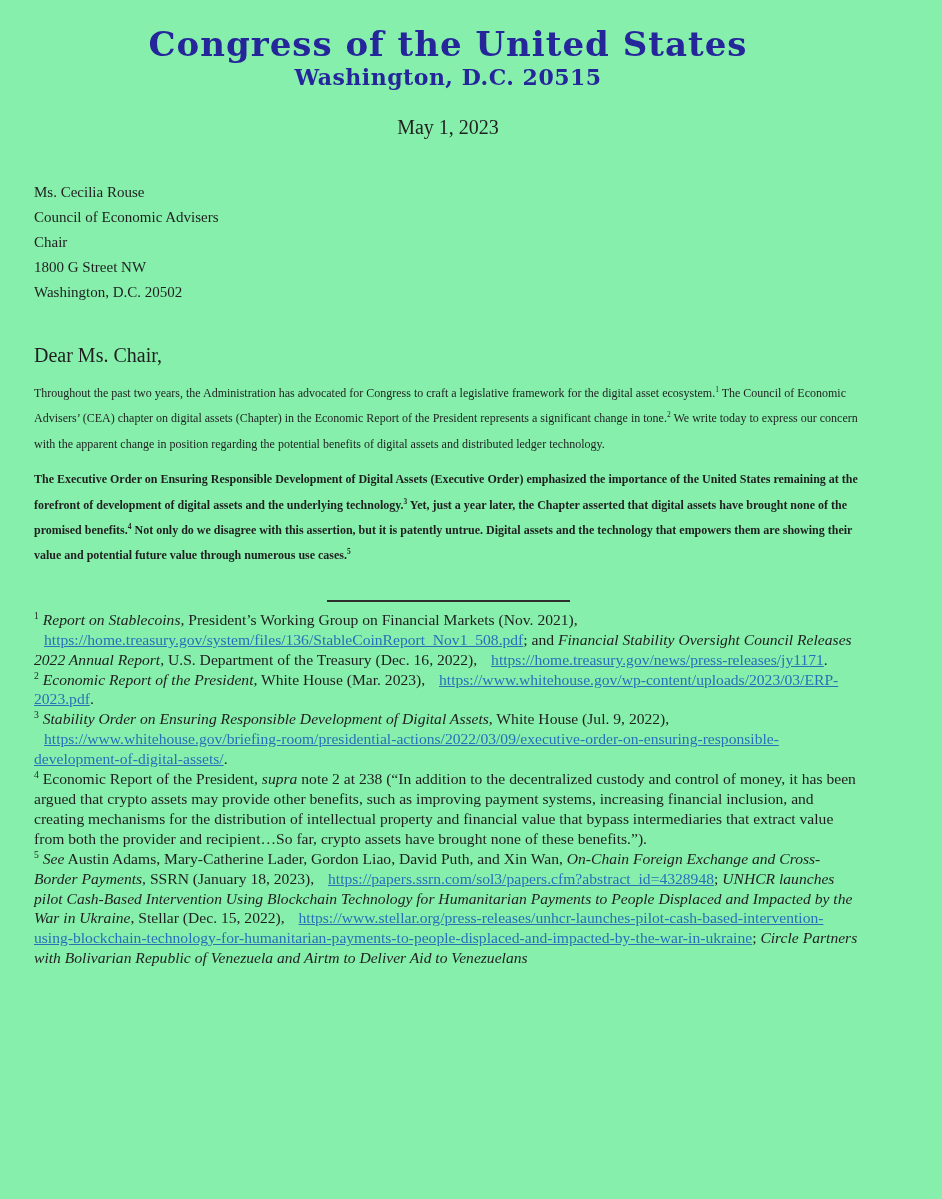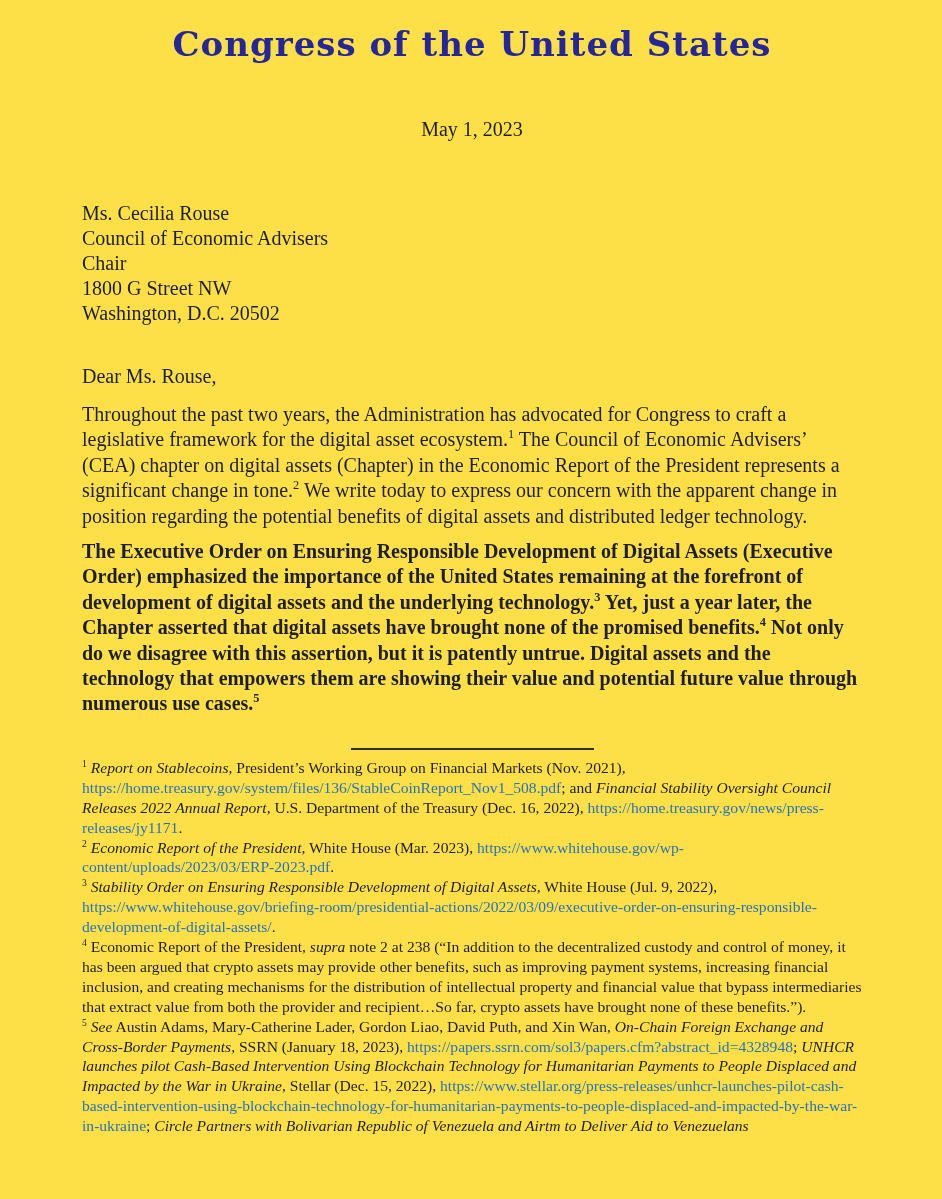--- a/index.html
+++ b/index.html
@@ -1,23 +1,23 @@
 <!DOCTYPE html>
 <html><head>
 <meta charset="utf-8">
 <style>
   html, body { margin: 0; padding: 0; background: #e8e8e8; }
   .page {
     position: relative;
     width: 942px;
     height: 1199px;
     margin: 0 auto;
-    background: #fde047;
+    background: #86efac;
     box-sizing: border-box;
-    padding: 0 80px 0 82px;
+    padding: 0 80px 0 34px;
     overflow: hidden;
     font-family: "Liberation Serif", serif;
     color: #1f1f1f;
   }
   .lh-title {
     padding-top: 24px;
     text-align: center;
     font-family: "DejaVu Serif", serif;
     font-weight: 700;
     font-size: 34px;
@@ -31,36 +31,36 @@
     font-weight: 700;
     font-size: 22px;
     line-height: 27px;
     color: #26269b;
     letter-spacing: 0.5px;
   }
   .date-line {
     text-align: center;
     font-size: 20px;
     line-height: 24px;
-    margin-top: 53px;
+    margin-top: 24px;
   }
   .recipient {
-    margin-top: 60px;
-    font-size: 20px;
+    margin-top: 41px;
+    font-size: 15px;
     line-height: 25px;
   }
   .salutation {
     margin-top: 38px;
     font-size: 20px;
     line-height: 25px;
   }
   .body-par {
     margin: 0;
     margin-top: 13px;
-    font-size: 20px;
+    font-size: 12px;
     line-height: 25.4px;
   }
   .body-par + .body-par { margin-top: 10px; font-weight: bold; }
   .body-par sup, .fn sup {
     font-size: 62%;
     line-height: 0;
   }
   .fn-sep {
     margin-top: 31px;
     width: 243px;
@@ -68,44 +68,47 @@
     border-top: 2.5px solid #2e2e2e;
   }
   .footnotes {
     margin-top: 7px;
     font-size: 15.6px;
     line-height: 19.9px;
   }
   .fn { margin: 0; }
   .link {
     color: #2a70b8;
+    text-decoration: underline;
     overflow-wrap: anywhere;
     cursor: pointer;
+    margin-left: 10px;
   }
 </style>
 </head>
 <body>
 
 <div class="page">
 
   <header>
     <div class="lh-title">Congress of the United States</div>
+    <div class="lh-sub">Washington, D.C. 20515</div>
   </header>
 
   <div class="date-line">May 1, 2023</div>
 
   <div class="recipient">
     <div>Ms. Cecilia Rouse</div>
     <div>Council of Economic Advisers</div>
     <div>Chair</div>
     <div>1800 G Street NW</div>
     <div>Washington, D.C. 20502</div>
   </div>
 
-  <div class="salutation">Dear Ms. Rouse,</div>
+  <div class="salutation">Dear Ms. Chair,</div>
 
   <p class="body-par"><span>Throughout the past two years, the Administration has advocated for Congress to craft a legislative framework for the digital asset ecosystem.</span><sup>1</sup><span> The Council of Economic Advisers’ (CEA) chapter on digital assets (Chapter) in the Economic Report of the President represents a significant change in tone.</span><sup>2</sup><span> We write today to express our concern with the apparent change in position regarding the potential benefits of digital assets and distributed ledger technology.</span></p>
   <p class="body-par"><span>The Executive Order on Ensuring Responsible Development of Digital Assets (Executive Order) emphasized the importance of the United States remaining at the forefront of development of digital assets and the underlying technology.</span><sup>3</sup><span> Yet, just a year later, the Chapter asserted that digital assets have brought none of the promised benefits.</span><sup>4</sup><span> Not only do we disagree with this assertion, but it is patently untrue. Digital assets and the technology that empowers them are showing their value and potential future value through numerous use cases.</span><sup>5</sup></p>
 
   <hr class="fn-sep">
 
   <div class="footnotes">
     <div class="fn"><sup>1</sup><span> </span><i>Report on Stablecoins,</i><span> President’s Working Group on Financial Markets (Nov. 2021), </span><span class="link">https://home.treasury.gov/system/files/136/StableCoinReport_Nov1_508.pdf</span><span>; and </span><i>Financial Stability Oversight Council Releases 2022 Annual Report,</i><span> U.S. Department of the Treasury (Dec. 16, 2022), </span><span class="link">https://home.treasury.gov/news/press-releases/jy1171</span><span>.</span></div>
     <div class="fn"><sup>2</sup><span> </span><i>Economic Report of the President</i><span>, White House (Mar. 2023), </span><span class="link">https://www.whitehouse.gov/wp-content/uploads/2023/03/ERP-2023.pdf</span><span>.</span></div>
     <div class="fn"><sup>3</sup><span> </span><i>Stability Order on Ensuring Responsible Development of Digital Assets,</i><span> White House (Jul. 9, 2022), </span><span class="link">https://www.whitehouse.gov/briefing-room/presidential-actions/2022/03/09/executive-order-on-ensuring-responsible-development-of-digital-assets/</span><span>.</span></div>

